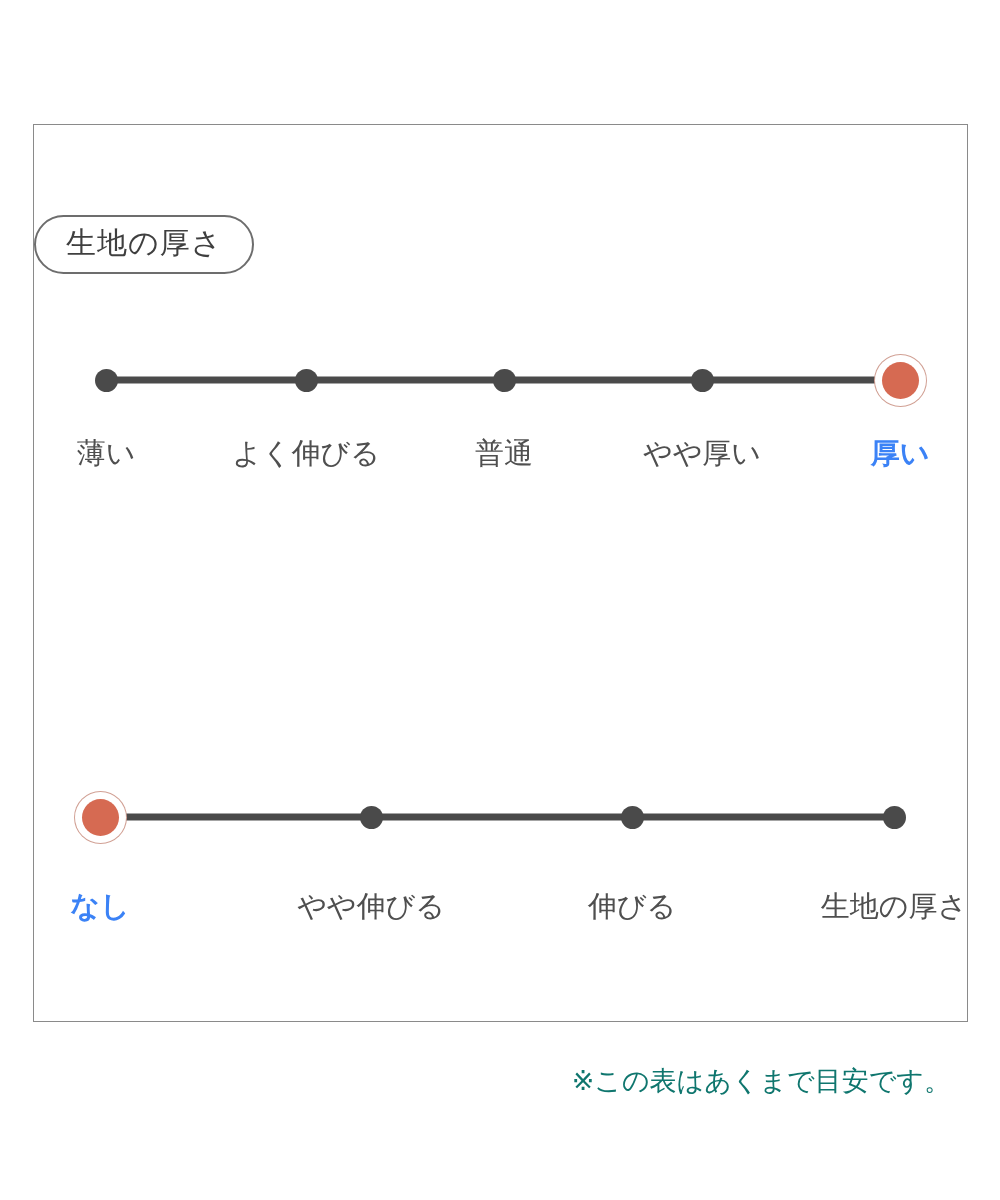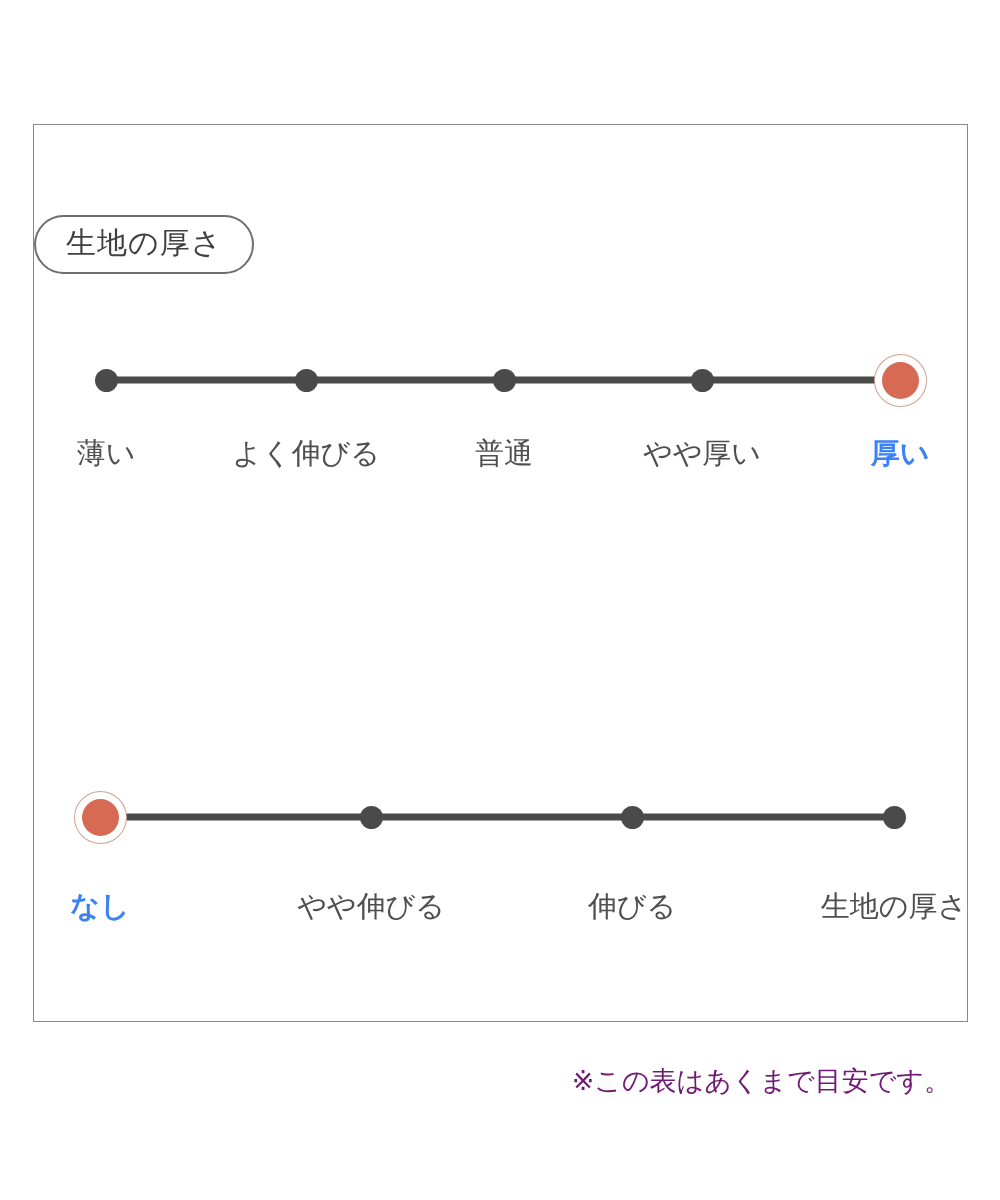--- a/index.html
+++ b/index.html
@@ -102,21 +102,21 @@
   .lbl.sel {
     font-weight: 700;
     color: #3b82f6;
   }
 
   .footnote {
     position: absolute;
     right: 16px;
     bottom: 0px;
     font-size: 27px;
-    color: #701a75;
+    color: #0f766e;
     white-space: nowrap;
   }
 </style>
 </head>
 <body>
 
 <div class="panel">
 
   <div class="pill-wrap" style="top:90px;">
     <div class="pill">生地の厚さ</div>

